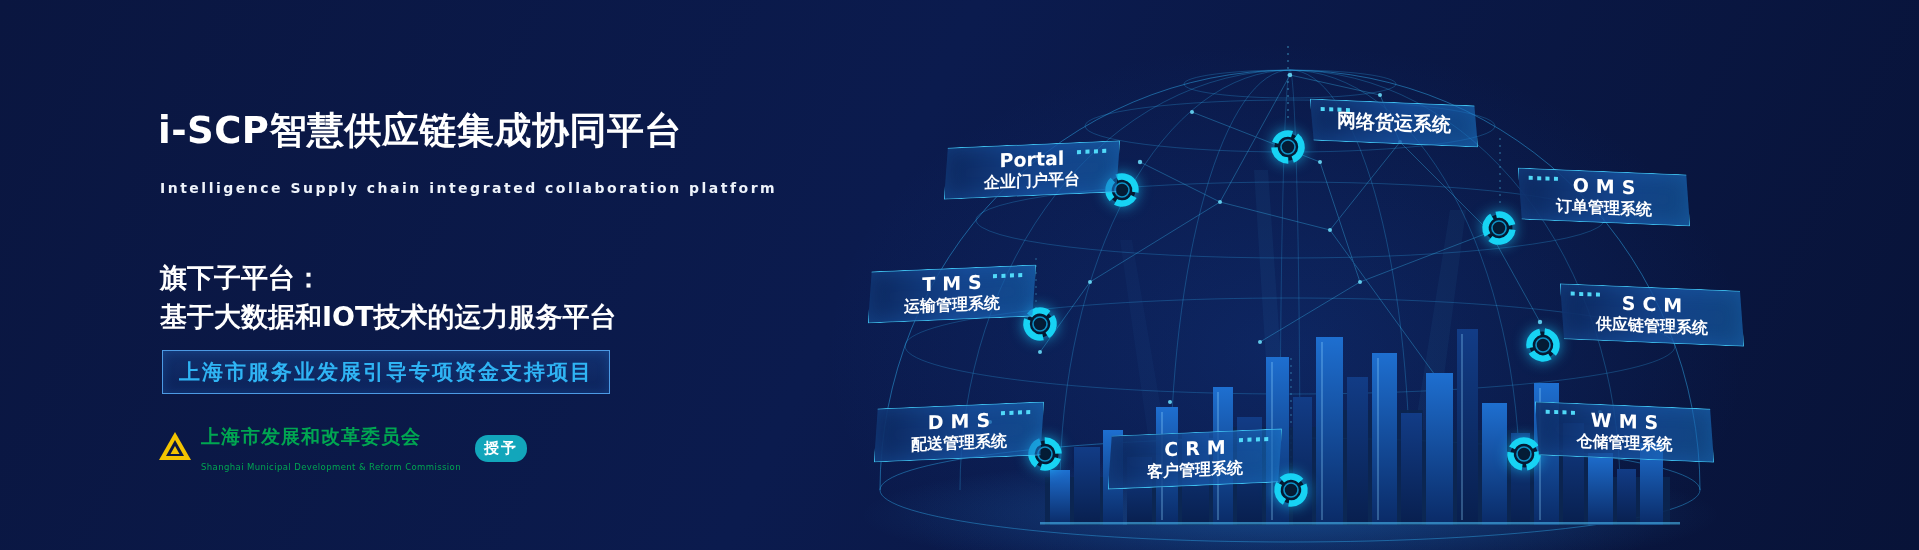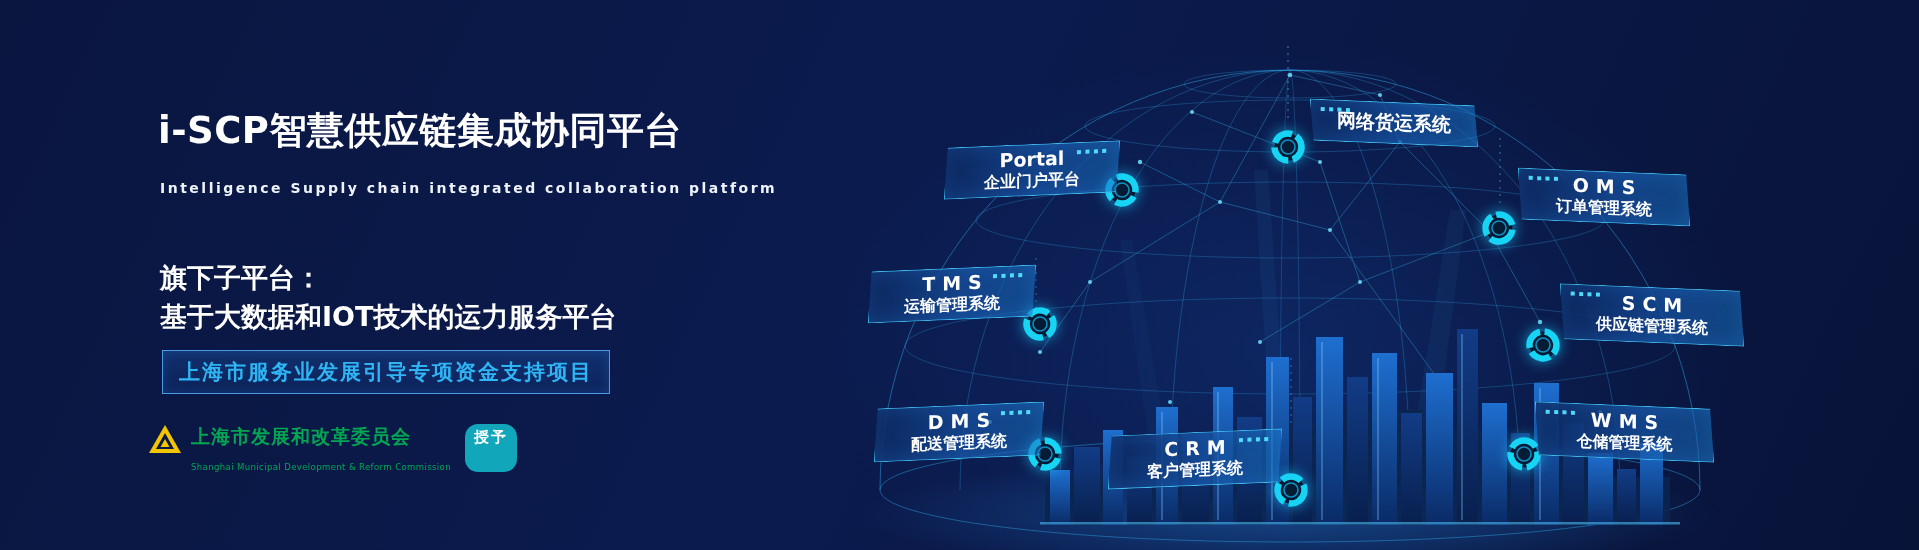--- a/index.html
+++ b/index.html
@@ -12,21 +12,21 @@
   .scene{position:absolute;left:840px;top:20px;width:920px;height:530px;z-index:1}
 
   
   .title{left:158px;top:106px;z-index:2;font-size:37px;font-weight:700;letter-spacing:.5px;color:#ffffff}
   .subtitle{left:160px;top:180px;z-index:2;font-size:14px;font-weight:700;letter-spacing:2.5px;color:#eef3fb}
   .subhead{left:160px;top:258px;z-index:2;font-size:27px;font-weight:700;line-height:39px;color:#ffffff}
   .funding{left:162px;top:350px;z-index:2;display:inline-block;padding:7px 16px;font-size:21px;font-weight:700;
     letter-spacing:2px;color:#2fb4f4;border:1px solid rgba(80,160,235,.95);
     background:linear-gradient(180deg,rgba(30,85,170,.38),rgba(16,50,120,.38));
     box-shadow:inset 0 0 12px rgba(40,130,230,.25)}
-  .issuer{left:148px;top:424px;z-index:2;display:flex;}
+  .issuer{left:158px;top:424px;z-index:2;display:flex;align-items:center}
   .org{margin-left:9px;display:flex;flex-direction:column}
   .org-cn{font-size:19px;font-weight:700;color:#00a651;letter-spacing:1px}
   .org-en{font-size:8.5px;color:#00a651;letter-spacing:.4px;margin-top:12px}
   .badge{margin-left:14px;background:#12a6bb;color:#fff;font-size:15px;font-weight:700;
     padding:4px 9px;border-radius:13px;letter-spacing:2px}
 
   
   .plaque{position:absolute;z-index:4;display:flex;flex-direction:column;align-items:center;justify-content:center;
     color:#fff;text-align:center;
     background:linear-gradient(103deg, rgba(12,38,92,.93) 0%, rgba(22,78,156,.78) 55%, rgba(24,118,196,.5) 100%);

